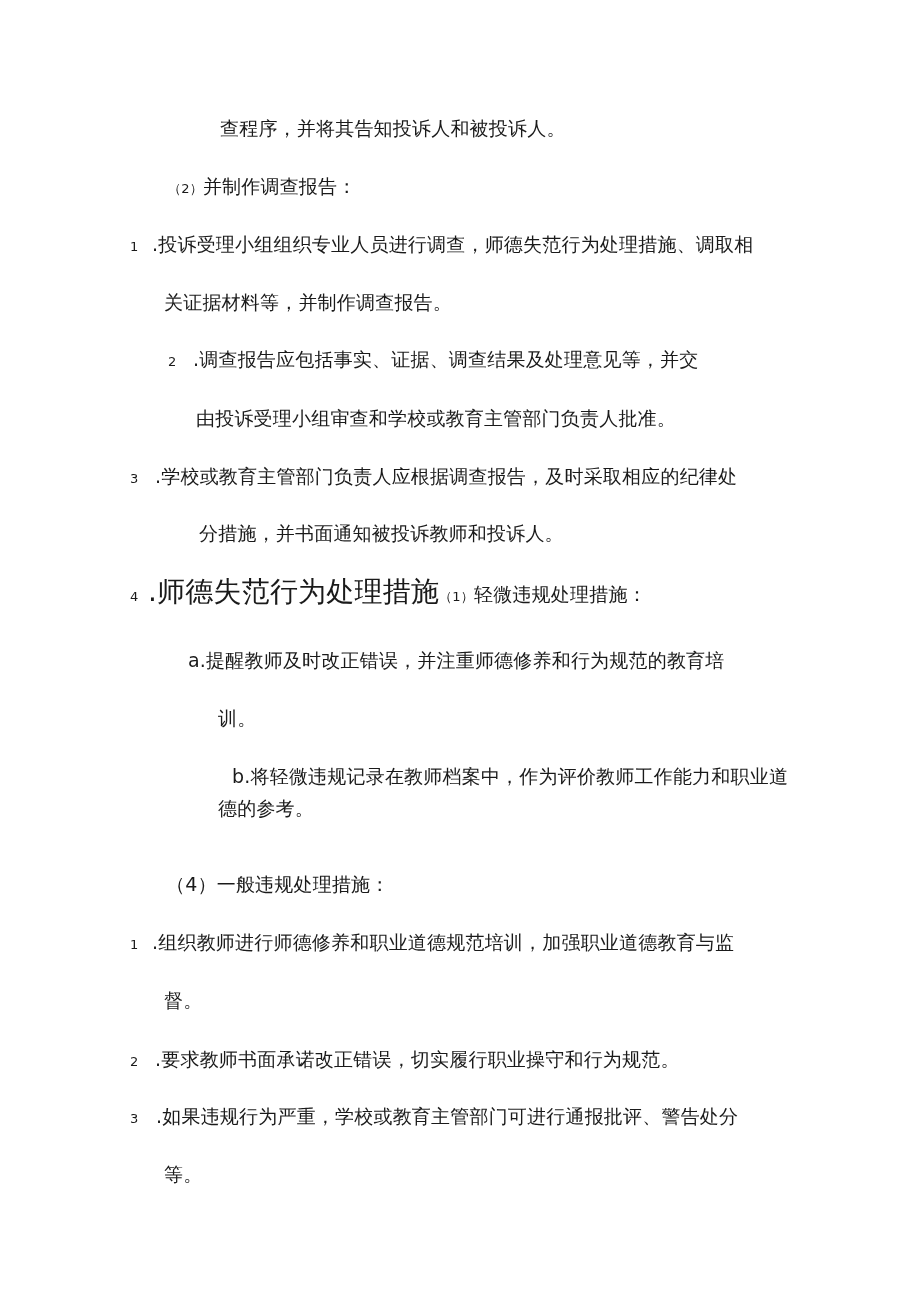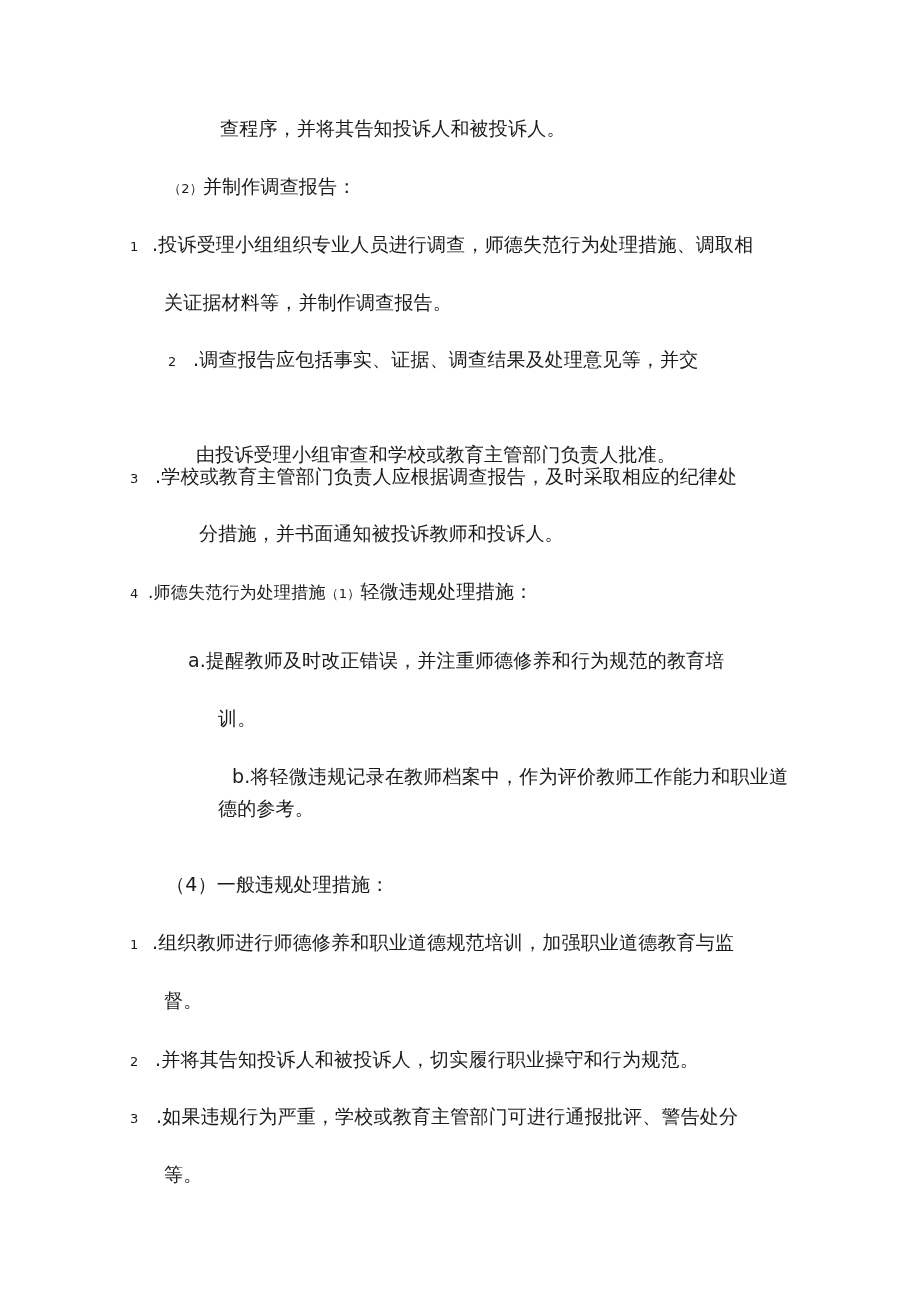--- a/index.html
+++ b/index.html
@@ -1,20 +1,20 @@
 <!DOCTYPE html>
 <html><head>
 <meta charset="utf-8">
 <style>
   html, body { margin: 0; padding: 0; background: #ffffff; }
   body { width: 920px; height: 1301px; position: relative; overflow: hidden;
          font-family: "DejaVu Sans", "Liberation Sans", sans-serif; color: #1a1a1a; }
   .line { position: absolute; white-space: nowrap; font-size: 19px; line-height: 24px; letter-spacing: 0.2px; }
   .num { font-size: 13px; display: inline-block; }
-  .big { font-size: 17px; line-height: 30px; }
+  .big { font-size: 28px; line-height: 30px; }
   .paren { font-size: 13px; }
 </style>
 </head>
 <body>
 
 <div>
 
   <div class="line" style="left:220px; top:116px;">
     <span>查程序，并将其告知投诉人和被投诉人。</span>
   </div>
@@ -28,21 +28,21 @@
   </div>
 
   <div class="line" style="left:164px; top:290px;">
     <span>关证据材料等，并制作调查报告。</span>
   </div>
 
   <div class="line" style="left:168px; top:347px;">
     <span class="num" style="width:25px;">2</span><span>.调查报告应包括事实、证据、调查结果及处理意见等，并交</span>
   </div>
 
-  <div class="line" style="left:196px; top:406px;margin-top:36px;">
+  <div class="line" style="left:196px; top:406px;">
     <span>由投诉受理小组审查和学校或教育主管部门负责人批准。</span>
   </div>
 
   <div class="line" style="left:130px; top:464px;">
     <span class="num" style="width:25px;">3</span><span>.学校或教育主管部门负责人应根据调查报告，及时采取相应的纪律处</span>
   </div>
 
   <div class="line" style="left:164px; top:521px;margin-left:35px;">
     <span>分措施，并书面通知被投诉教师和投诉人。</span>
   </div>
@@ -73,21 +73,21 @@
 
   <div class="line" style="left:130px; top:930px;">
     <span class="num" style="width:22px;">1</span><span>.组织教师进行师德修养和职业道德规范培训，加强职业道德教育与监</span>
   </div>
 
   <div class="line" style="left:164px; top:988px;">
     <span>督。</span>
   </div>
 
   <div class="line" style="left:130px; top:1047px;">
-    <span class="num" style="width:25px;">2</span><span>.并将其告知投诉人和被投诉人，切实履行职业操守和行为规范。</span>
+    <span class="num" style="width:25px;">2</span><span>.要求教师书面承诺改正错误，切实履行职业操守和行为规范。</span>
   </div>
 
   <div class="line" style="left:130px; top:1104px;">
     <span class="num" style="width:26px;">3</span><span>.如果违规行为严重，学校或教育主管部门可进行通报批评、警告处分</span>
   </div>
 
   <div class="line" style="left:164px; top:1162px;">
     <span>等。</span>
   </div>
 

